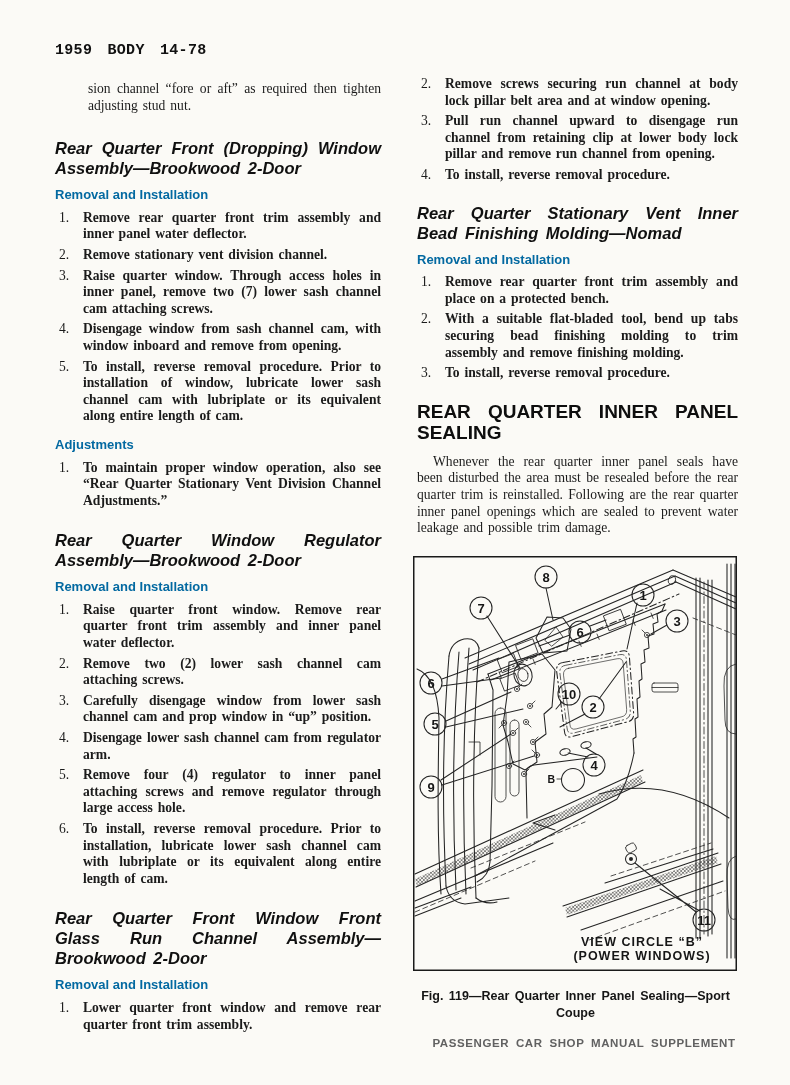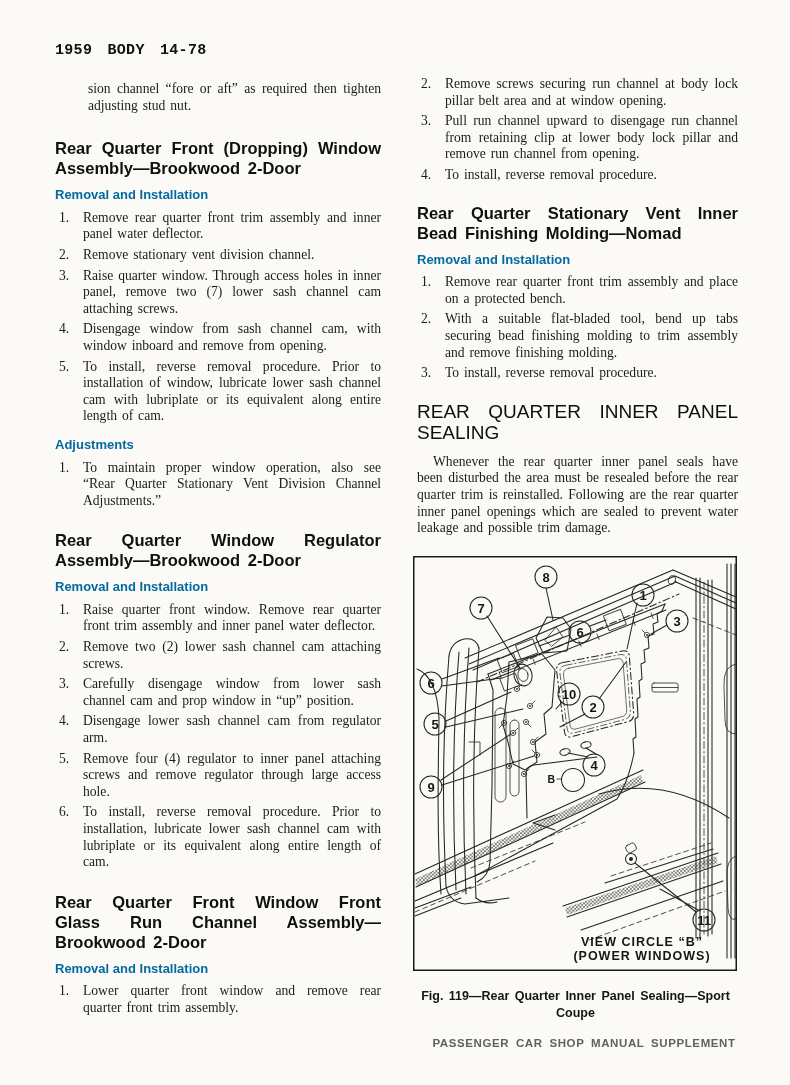--- a/index.html
+++ b/index.html
@@ -14,35 +14,35 @@
     font-family:Liberation Mono, monospace;font-weight:bold;
     font-size:15px;word-spacing:6px;letter-spacing:.3px;color:#111;
   }
   .col{position:absolute;font-size:13.6px;line-height:16.6px;}
   .col-left{left:55px;top:81px;width:326px;}
   .col-right{left:417px;top:76px;width:321px;}
   .intro{margin-left:33px;text-align:justify;word-spacing:1.5px;}
   .heading{
     font-family:"Liberation Sans", sans-serif;font-weight:bold;
     font-size:16.5px;line-height:20px;color:#101010;
-    text-align:justify;word-spacing:3px;margin-top:24px;
+    text-align:justify;word-spacing:3px;margin-top:24px;font-style:italic;
   }
   .subheading{
     font-family:"Liberation Sans", sans-serif;font-weight:bold;
     font-size:13px;margin-top:9px;color:#0369a1;
   }
   .major-heading{
-    font-family:"Liberation Sans", sans-serif;font-weight:normal;
+    font-family:"Liberation Sans", sans-serif;font-weight:bold;
     font-size:19px;line-height:21px;color:#0e0e0e;
     text-align:justify;text-align-last:justify;margin-top:19px;
   }
   .steps{margin-top:6px;}
   .step{display:flex;margin-bottom:4px;}
   .step .num{flex:none;width:28px;padding-left:4px;box-sizing:border-box;}
-  .step .txt{flex:1;text-align:justify;word-spacing:1.5px;}
+  .step .txt{flex:1;text-align:justify;word-spacing:1.5px;font-weight:bold;}
   .para{margin-top:11px;text-align:justify;text-indent:16px;word-spacing:1.5px;}
   .mt12{margin-top:12px;} .mt19{margin-top:19px;} .mt21{margin-top:21px;}
   .figure-wrap{margin-top:19px;margin-left:-4px;}
   .fig-caption{
     font-family:"Liberation Sans", sans-serif;font-weight:bold;
     font-size:12.5px;text-align:center;margin-top:13px;word-spacing:2px;color:#151515;
   }
   .page-footer{
     position:absolute;left:417px;top:1037px;width:334px;text-align:center;
     font-family:"Liberation Sans", sans-serif;font-weight:bold;

